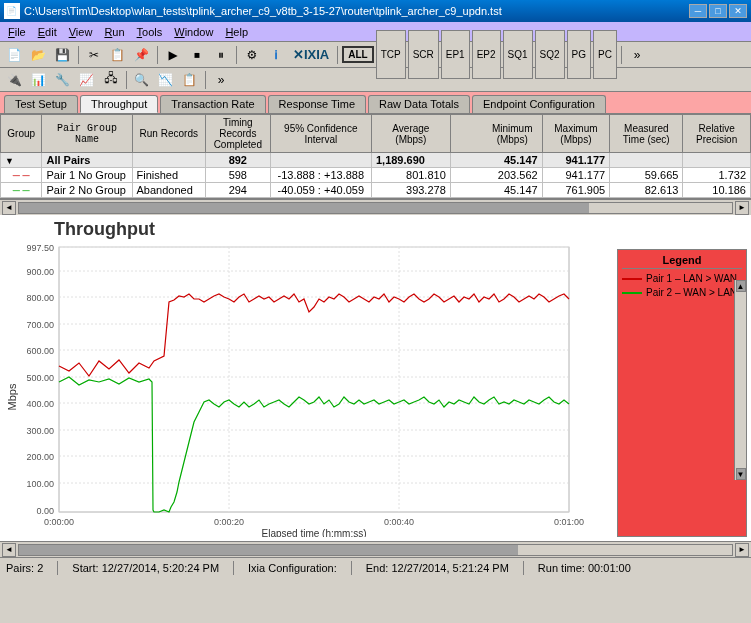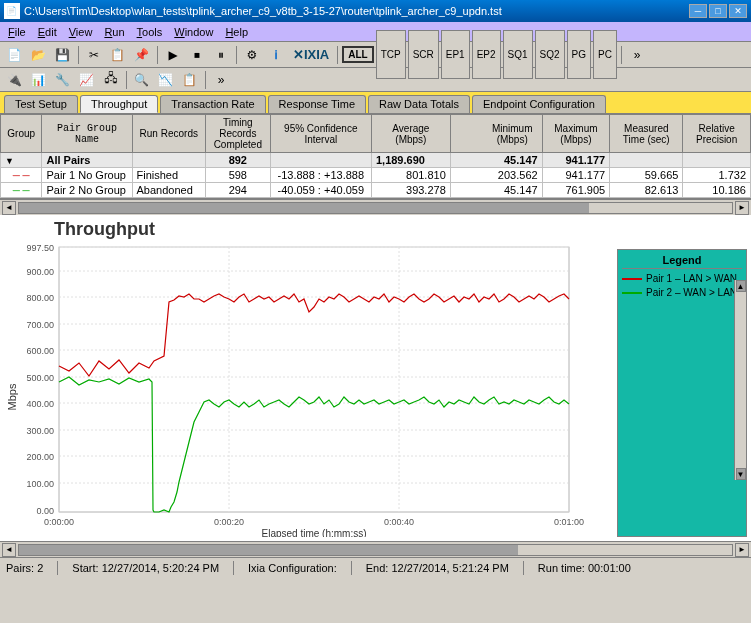--- a/index.html
+++ b/index.html
@@ -21,39 +21,39 @@
     .toolbar { background: #d4d0c8; border-bottom: 1px solid #808080; height: 26px; display: flex; align-items: center; padding: 2px 4px; gap: 2px; }
     .toolbar-btn { background: #d4d0c8; border: 1px solid transparent; width: 22px; height: 22px; cursor: pointer; display: flex; align-items: center; justify-content: center; font-size: 12px; }
     .toolbar-sep { width: 1px; height: 18px; background: #808080; margin: 0 2px; }
     .toolbar-badge { background: #d4d0c8; border: 2px solid #333; padding: 1px 4px; font-size: 10px; font-weight: bold; cursor: pointer; }
     .protocol-btn { background: #d4d0c8; border: 1px solid #808080; padding: 18px 4px; font-size: 10px; cursor: pointer; text-align: center; }
     
     
     .ixia-logo { color: #0c4a6e; font-weight: bold; font-size: 13px; margin: 0 4px; }
     
     
-    #tabs { background: #fde047; border-bottom: 1px solid #808080; display: flex; padding: 3px 4px 0; }
+    #tabs { background: #fca5a5; border-bottom: 1px solid #808080; display: flex; padding: 3px 4px 0; }
     .tab { background: #c0bdb5; border: 1px solid #808080; border-bottom: none; padding: 2px 10px; font-size: 11px; cursor: pointer; margin-right: 2px; border-radius: 3px 3px 0 0; }
     .tab.active { background: #f0f0f0; border-bottom: 1px solid #f0f0f0; z-index: 1; }
     
     
     #data-table-container { background: white; border-bottom: 1px solid #808080; overflow-x: auto; }
     table { border-collapse: collapse; width: 100%; font-size: 11px; }
     th { background: #d4d0c8; border: 1px solid #808080; padding: 2px 4px; text-align: center; font-weight: normal; font-size: 10px; vertical-align: middle; }
     td { border: 1px solid #c0c0c0; padding: 1px 4px; vertical-align: middle; }
     .row-all-pairs td { font-weight: bold; background: #e8e8e8; }
     .row-pair1 td, .row-pair2 td { background: white; }
     .expand-icon { font-size: 9px; margin-right: 2px; }
     
     
     #chart-area { background: white; display: flex; padding: 4px; }
     #chart-main { flex: 1; position: relative; }
     #chart-title { font-size: 18px; font-weight: bold; color: #333; margin-bottom: 2px; padding-left: 50px; }
     #chart-svg-container { position: relative; }
-    #legend-box { width: 130px; background: #14b8a6; border: 1px solid #808080; padding: 4px; margin-left: 4px; margin-top: 30px; }
+    #legend-box { width: 130px; background: #ef4444; border: 1px solid #808080; padding: 4px; margin-left: 4px; margin-top: 30px; }
     #legend-title { text-align: center; font-weight: bold; border-bottom: 1px solid #808080; margin-bottom: 4px; padding-bottom: 2px; }
     .legend-item { display: flex; align-items: center; gap: 4px; margin: 3px 0; font-size: 10px; }
     .legend-color { width: 20px; height: 2px; }
     
     
     #statusbar { background: #d4d0c8; border-top: 1px solid #808080; height: 20px; display: flex; align-items: center; padding: 0 6px; font-size: 11px; gap: 8px; }
     .status-sep { width: 1px; height: 14px; background: #808080; margin: 0 6px; }
     
     
     .hscroll { height: 16px; background: #d4d0c8; border-top: 1px solid #808080; }

